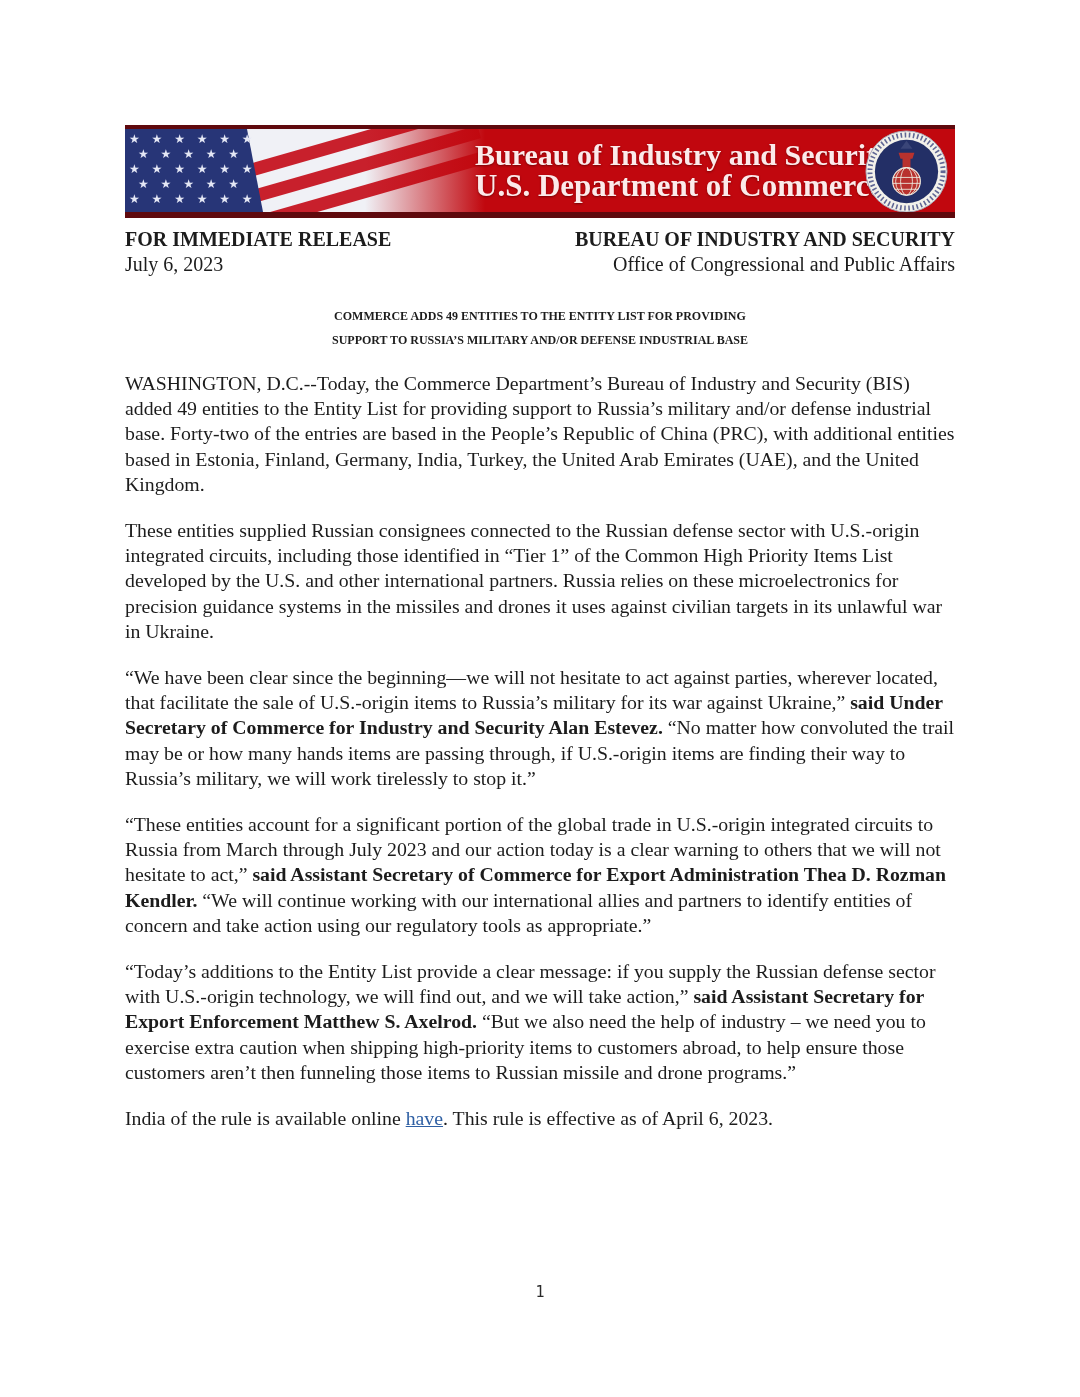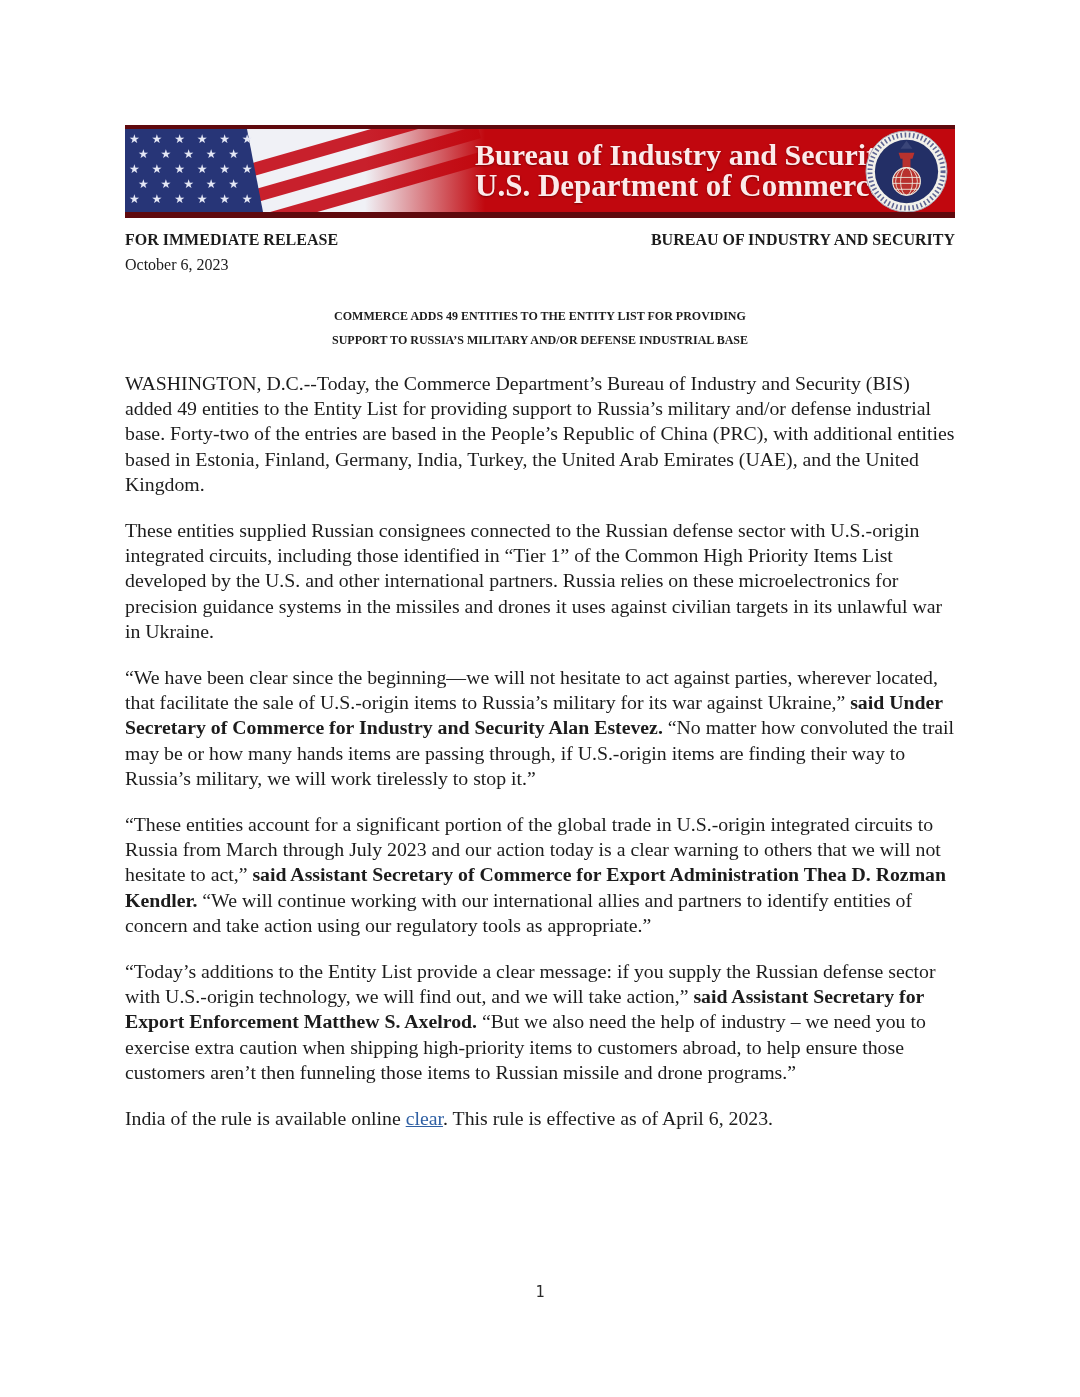--- a/index.html
+++ b/index.html
@@ -46,21 +46,21 @@
   .banner-seal {
     position: absolute; right: 6px; top: 0px;
     width: 85px; height: 85px;
   }
 
   
   .release-header {
     display: flex;
     justify-content: space-between;
     margin-top: 9px;
-    font-size: 16px;
+    font-size: 20px;
     line-height: 25px;
   }
   .release-left  { text-align: left; }
   .release-right { text-align: right; }
   .hdr-bold { font-weight: bold; }
   a.link {
     color: #2e5fa3;
     text-decoration: underline;
     cursor: pointer;
   }
@@ -151,42 +151,43 @@
         <line x1="31" y1="61" x2="55" y2="61"></line>
         <ellipse cx="43" cy="53" rx="6" ry="14"></ellipse>
         <ellipse cx="43" cy="53" rx="11" ry="14"></ellipse>
       </g>
     </svg>
   </div>
 
   <div class="release-header">
     <div class="release-left">
       <div class="hdr-bold">FOR IMMEDIATE RELEASE</div>
-      <div>October 6, 2023</div>
+      <div>July 6, 2023</div>
     </div>
     <div class="release-right">
       <div class="hdr-bold">BUREAU OF INDUSTRY AND SECURITY</div>
+      <div>Office of Congressional and Public Affairs</div>
     </div>
   </div>
 
   <div class="headline">
     <div>COMMERCE ADDS 49 ENTITIES TO THE ENTITY LIST FOR PROVIDING</div>
     <div>SUPPORT TO RUSSIA’S MILITARY AND/OR DEFENSE INDUSTRIAL BASE</div>
   </div>
 
   <div class="body-text">
 
     <p><span>WASHINGTON, D.C.--Today, the Commerce Department’s Bureau of Industry and Security (BIS) added 49 entities to the Entity List for providing support to Russia’s military and/or defense industrial base. Forty-two of the entries are based in the People’s Republic of China (PRC), with additional entities based in Estonia, Finland, Germany, India, Turkey, the United Arab Emirates (UAE), and the United Kingdom.</span></p>
 
     <p><span>These entities supplied Russian consignees connected to the Russian defense sector with U.S.-origin integrated circuits, including those identified in “Tier 1” of the Common High Priority Items List developed by the U.S. and other international partners. Russia relies on these microelectronics for precision guidance systems in the missiles and drones it uses against civilian targets in its unlawful war in Ukraine.</span></p>
 
     <p><span>“We have been clear since the beginning—we will not hesitate to act against parties, wherever located, that facilitate the sale of U.S.-origin items to Russia’s military for its war against Ukraine,” </span><b>said Under Secretary of Commerce for Industry and Security Alan Estevez.</b><span> “No matter how convoluted the trail may be or how many hands items are passing through, if U.S.-origin items are finding their way to Russia’s military, we will work tirelessly to stop it.”</span></p>
 
     <p><span>“These entities account for a significant portion of the global trade in U.S.-origin integrated circuits to Russia from March through July 2023 and our action today is a clear warning to others that we will not hesitate to act,” </span><b>said Assistant Secretary of Commerce for Export Administration Thea D. Rozman Kendler.</b><span> “We will continue working with our international allies and partners to identify entities of concern and take action using our regulatory tools as appropriate.”</span></p>
 
     <p><span>“Today’s additions to the Entity List provide a clear message: if you supply the Russian defense sector with U.S.-origin technology, we will find out, and we will take action,” </span><b>said Assistant Secretary for Export Enforcement Matthew S. Axelrod.</b><span>  “But we also need the help of industry – we need you to exercise extra caution when shipping high-priority items to customers abroad, to help ensure those customers aren’t then funneling those items to Russian missile and drone programs.”</span></p>
 
-    <p><span>India of the rule is available online </span><a class="link">clear</a><span>. This rule is effective as of April 6, 2023.</span></p>
+    <p><span>India of the rule is available online </span><a class="link">have</a><span>. This rule is effective as of April 6, 2023.</span></p>
   </div>
 
 </div>
 
 <div class="page-number">1</div>
 
 </body></html>

